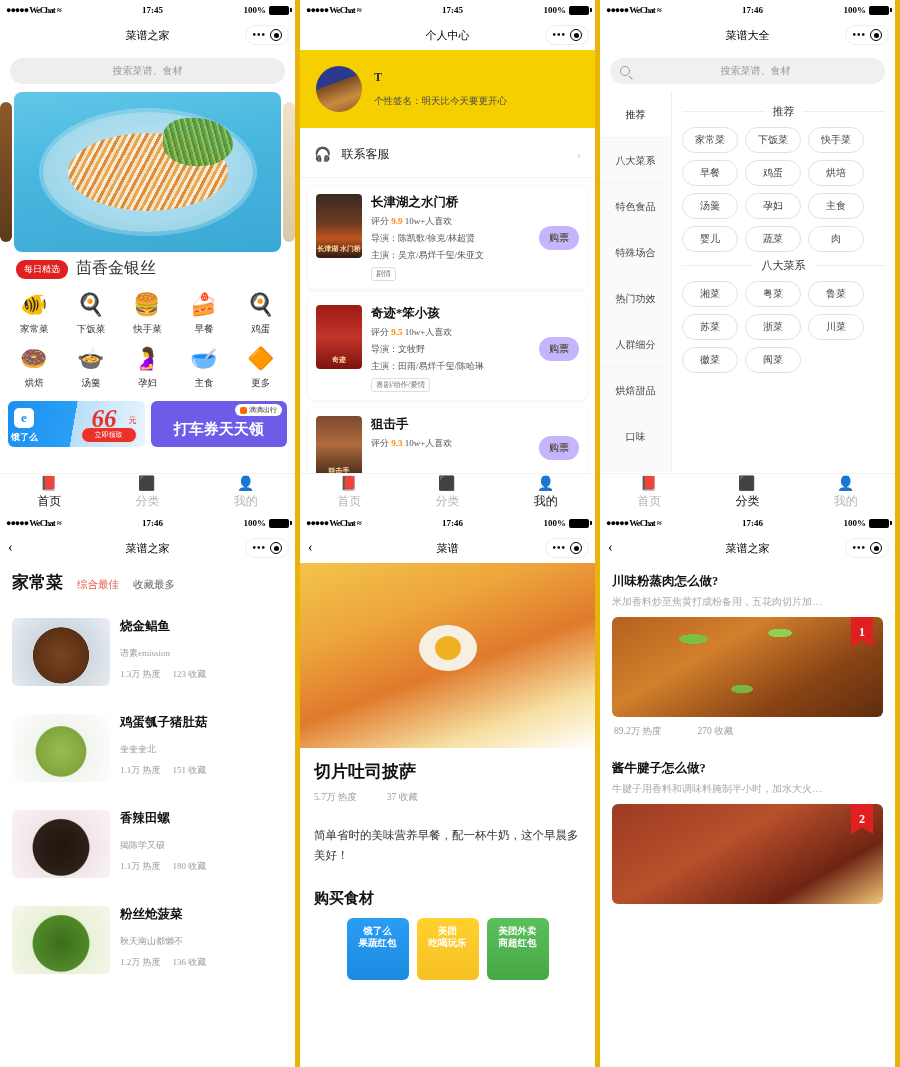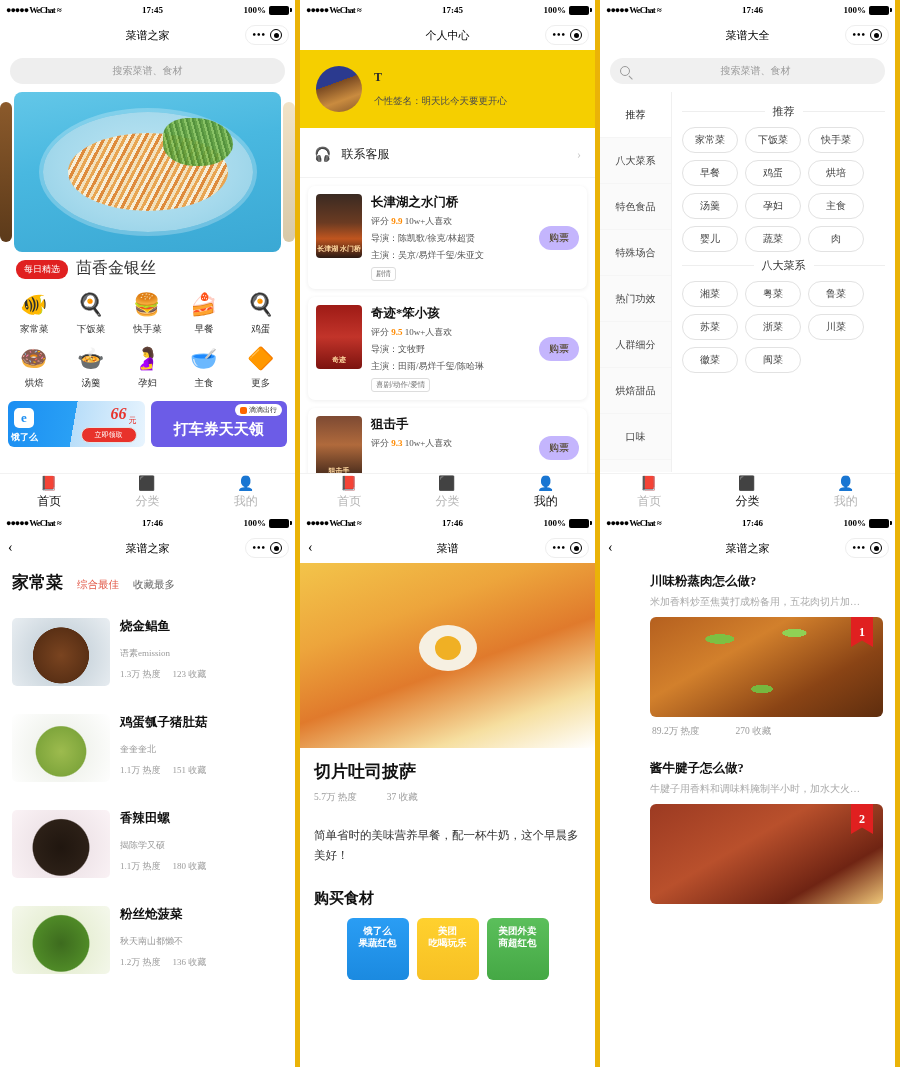--- a/index.html
+++ b/index.html
@@ -47,21 +47,21 @@
   .daily-name { font-size: 16px; color: #333; }
   .cat-grid { display: grid; grid-template-columns: repeat(5,1fr); row-gap: 2px; padding: 6px 6px 4px; }
   .cat { display: flex; flex-direction: column; align-items: center; gap: 3px; padding: 3px 0; }
   .cat-ico { width: 30px; height: 30px; display: flex; align-items: center; justify-content: center; font-size: 22px; line-height: 1; }
   .cat-lb { font-size: 9.5px; color: #333; }
   .banners { display: flex; gap: 6px; padding: 4px 8px 0; }
   .bn { flex: 1; height: 46px; border-radius: 6px; position: relative; overflow: hidden; display: flex; align-items: center; }
   .bn1 { background: linear-gradient(100deg,#1b8ef2 0%,#29a0f5 48%,#b9def9 48%,#e8f4fe 100%); }
   .bn1 .elm { position: absolute; left: 6px; top: 7px; width: 20px; height: 20px; background: #fff; border-radius: 5px; color: #1b8ef2; font-size: 13px; display: flex; align-items: center; justify-content: center; font-weight: bold; }
   .bn1 .elm-t { position: absolute; left: 3px; bottom: 3px; color: #fff; font-size: 9px; font-weight: bold; }
-  .bn1 .num { position: absolute; right: 18px; top: 4px; color: #e8322b; font-size: 16px; font-weight: bold; font-style: italic; }
+  .bn1 .num { position: absolute; right: 28px; top: 4px; color: #e8322b; font-size: 25px; font-weight: bold; font-style: italic; }
   .bn1 .yuan { position: absolute; right: 8px; top: 14px; color: #e8322b; font-size: 8px; }
   .bn1 .pill { position: absolute; right: 8px; bottom: 4px; background: #e8322b; color: #fff; font-size: 7px; padding: 2px 6px; border-radius: 8px; }
   .bn2 { background: #6c5ce7; justify-content: center; }
   .bn2 .tag { position: absolute; top: 3px; right: 5px; background: #fff; border-radius: 8px; padding: 1px 5px; font-size: 7px; color: #333; display: flex; align-items: center; gap: 2px; }
   .bn2 .tag i { width: 7px; height: 7px; background: #f60; border-radius: 2px; display: inline-block; }
   .bn2 .big { color: #fff; font-size: 15px; font-weight: bold; margin-top: 10px; }
 
   
   .tabbar { position: absolute; left: 0; right: 0; bottom: 20px; height: 40px; background: #fff; border-top: 1px solid #f2f2f2; display: flex; }
   .tab { flex: 1; display: flex; flex-direction: column; align-items: center; justify-content: center; gap: 2px; }
@@ -138,21 +138,21 @@
   .s1 { background: linear-gradient(180deg,#2a9df4,#1b8ae0); }
   .s2 { background: linear-gradient(180deg,#ffd12e,#f7c024); }
   .s2 span { color: #fff; }
   .s3 { background: linear-gradient(180deg,#5bbf5b,#45a845); }
 
   
   .rank-hd { display: flex; align-items: baseline; padding: 8px 12px 4px; gap: 12px; overflow: hidden; }
   .rank-hd h1 { font-size: 17px; font-weight: bold; color: #111; white-space: nowrap; }
   .rk-tab { font-size: 10.5px; color: #666; white-space: nowrap; }
   .rk-tab.on { color: #e35a4a; }
-  .rk-item { padding: 10px 12px 0; margin-left: 38px; }
+  .rk-item { padding: 10px 12px 0; }
   .rk-q { font-size: 12.5px; font-weight: bold; color: #111; }
   .rk-d { font-size: 10px; color: #aaa; margin-top: 5px; white-space: nowrap; overflow: hidden; text-overflow: ellipsis; }
   .rk-img { margin-top: 8px; height: 100px; border-radius: 6px; position: relative; overflow: hidden; }
   .ri1 { background: linear-gradient(150deg,#b5601f 0%,#d2802c 35%,#8a4415 70%,#5e2d0e 100%); }
   .ri2 { background: linear-gradient(150deg,#9c3a22 0%,#b9502c 40%,#6f2413 75%,#f0c87a 100%); }
   .rk-badge { position: absolute; right: 10px; top: 0; width: 22px; height: 30px; background: #e02020; color: #fff; font-size: 12px; font-weight: bold; display: flex; align-items: center; justify-content: center;
     clip-path: polygon(0 0, 100% 0, 100% 100%, 50% 78%, 0 100%); }
   .rk-meta { display: flex; gap: 36px; padding: 8px 2px 0; font-size: 9.5px; color: #9b9b9b; }
   .greens { position: absolute; width: 100%; height: 100%; background:
     radial-gradient(ellipse 24px 8px at 30% 22%, #7cc043 0 60%, transparent 61%),

